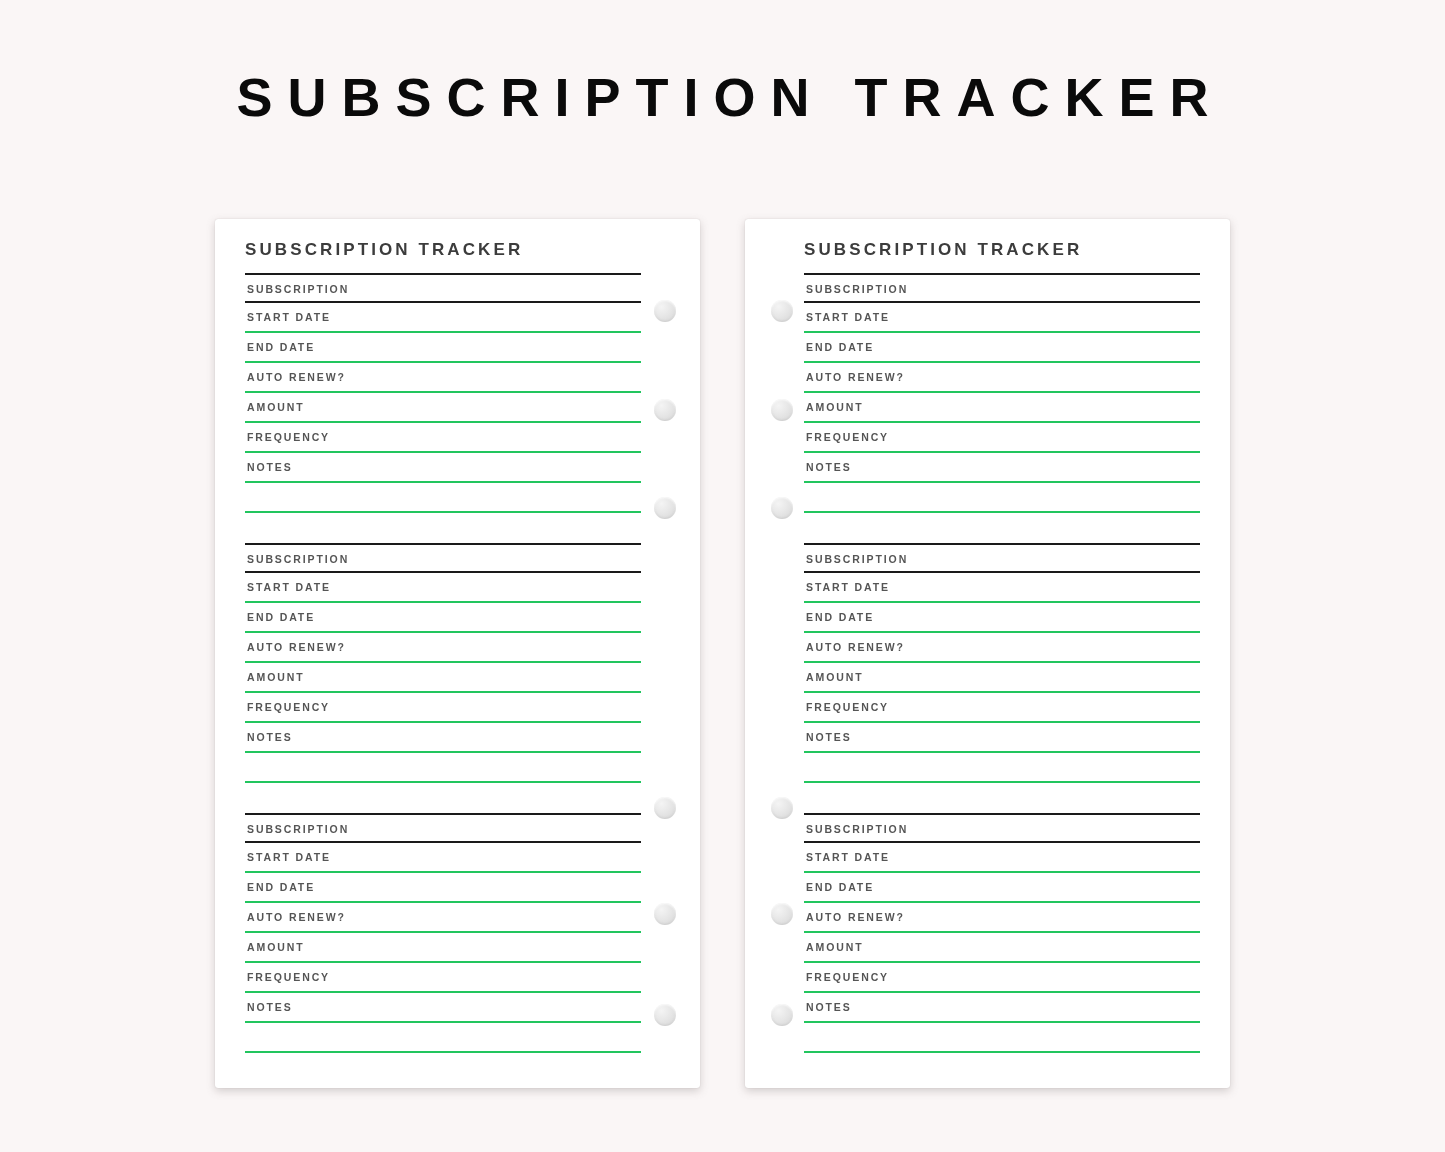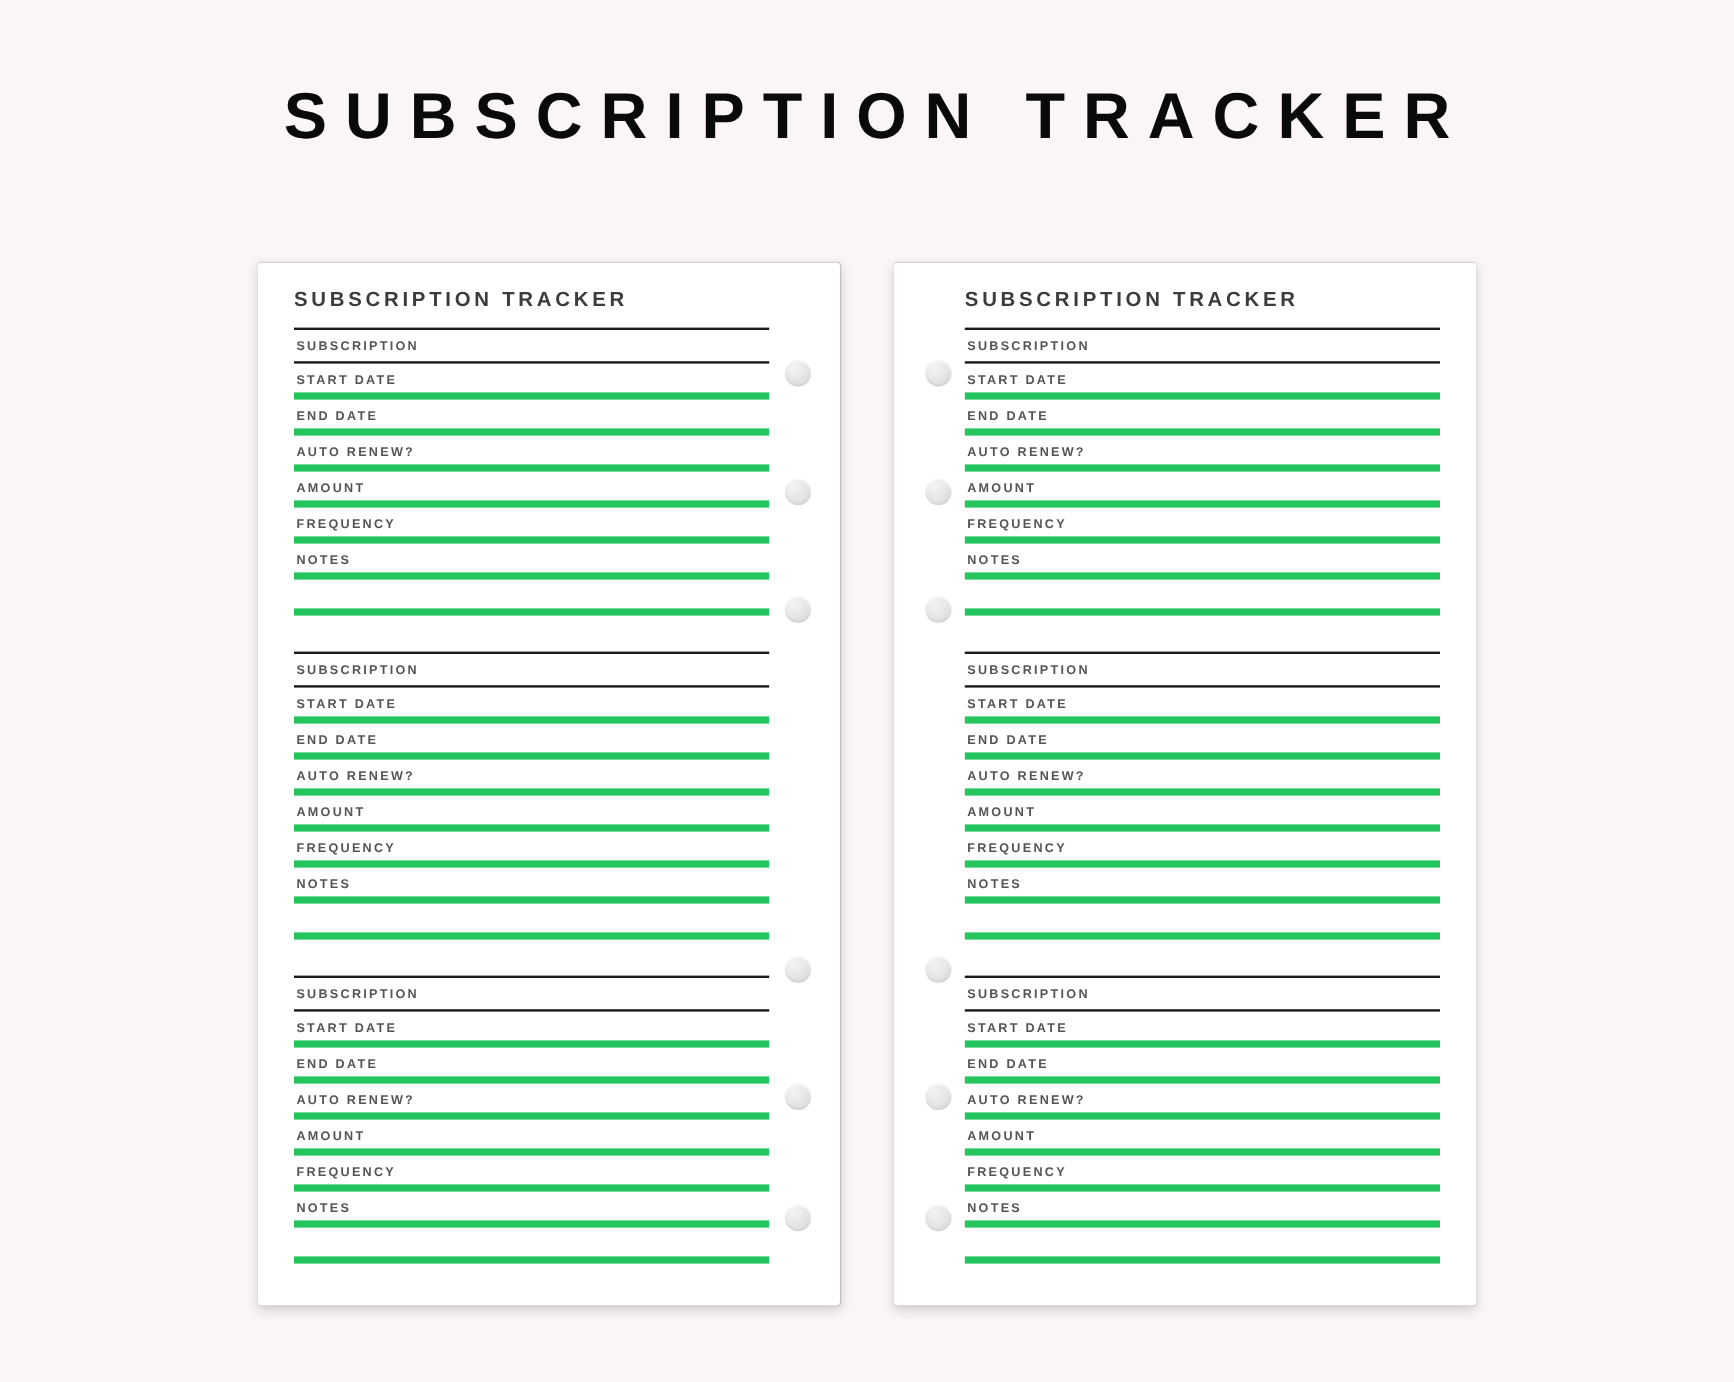--- a/index.html
+++ b/index.html
@@ -104,21 +104,21 @@
     font-weight: bold;
     color: #555555;
     letter-spacing: 1.9px;
     white-space: nowrap;
     line-height: 1;
   }
 
   
   .rule-top-thick   { border-top: 2.4px solid #1a1a1a; }
   .rule-bot-thick   { border-bottom: 2.4px solid #1a1a1a; }
-  .rule-bot-thin    { border-bottom: 6px solid #22c55e; }
+  .rule-bot-thin    { border-bottom: 2px solid #22c55e; }
 
   
   .ring {
     position: absolute;
     width: 22px;
     height: 22px;
     border-radius: 50%;
     background: radial-gradient(circle at 34% 30%, #f4f4f4 0%, #e6e6e6 48%, #dcdcdc 78%, #d4d4d4 100%);
     box-shadow: inset 0 1px 2px rgba(255,255,255,0.9),
                 inset 0 -1px 2px rgba(150,150,150,0.25);

